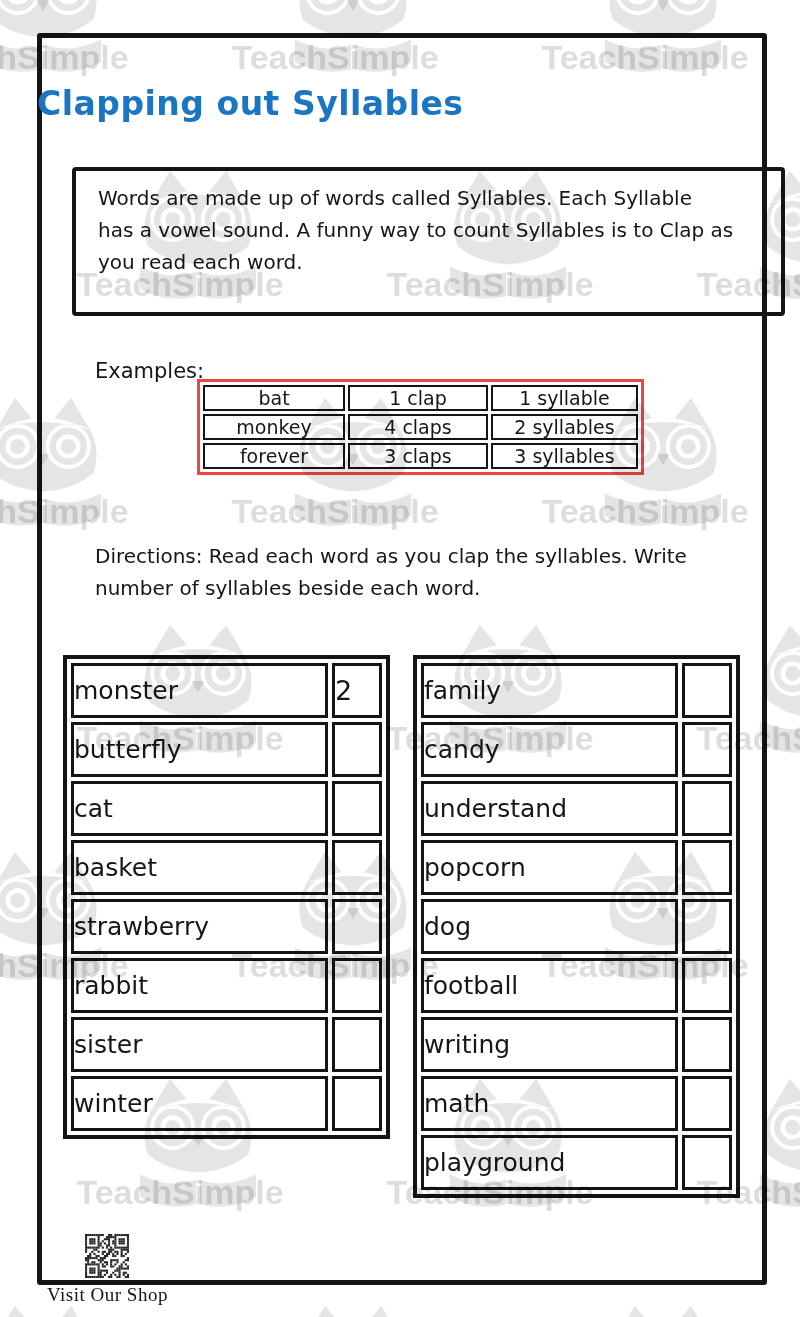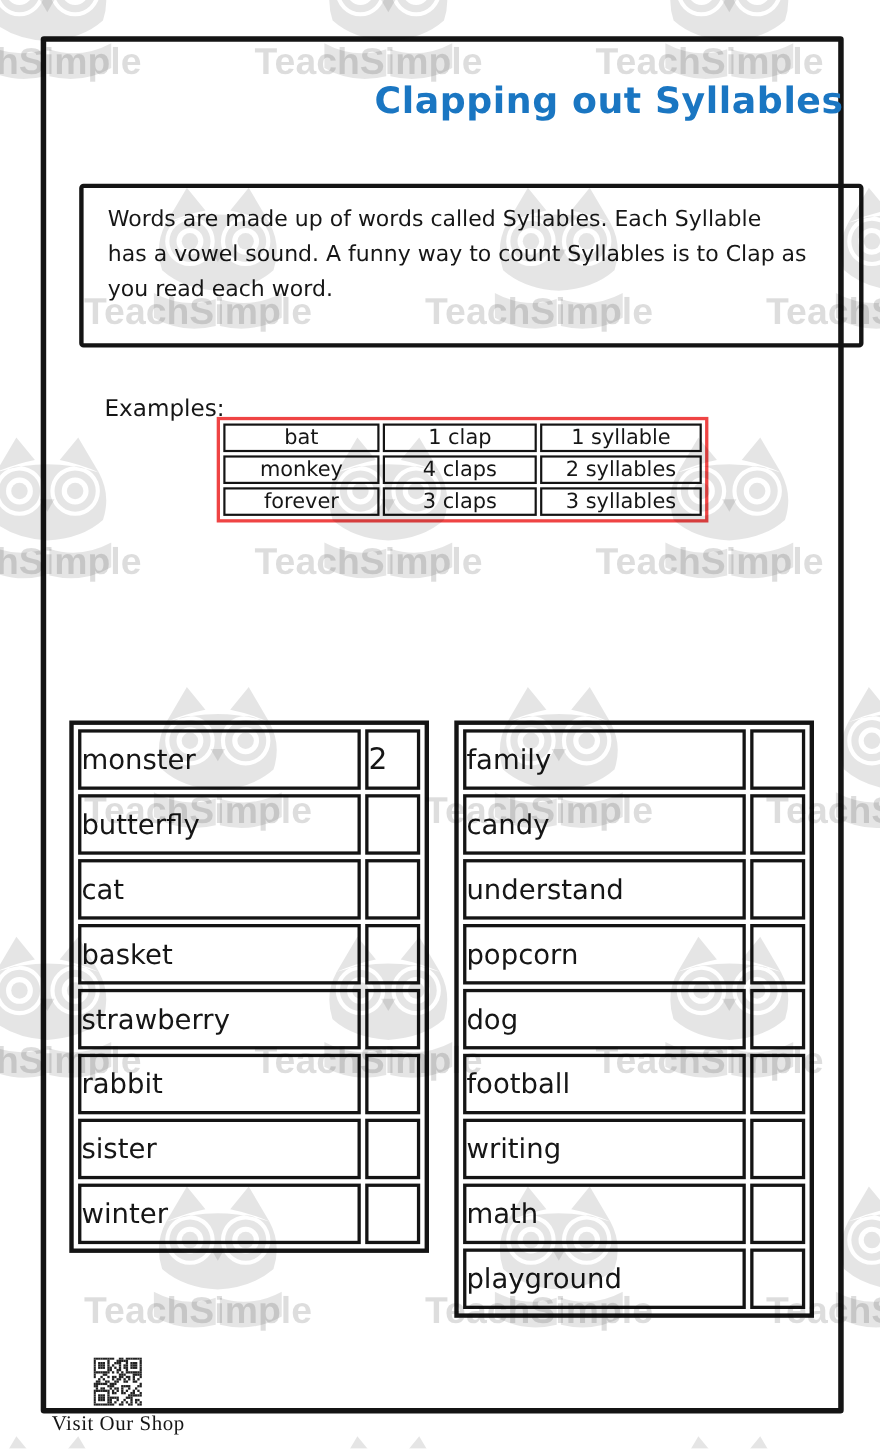--- a/index.html
+++ b/index.html
@@ -5,21 +5,21 @@
   html,body{margin:0;padding:0;background:#ffffff;}
   .sheet{
     position:relative;width:800px;height:1317px;background:#ffffff;
     overflow:hidden;font-family:"DejaVu Sans",sans-serif;color:#161616;
   }
   .frame{
     position:absolute;left:37px;top:33px;width:730px;height:1252px;
     box-sizing:border-box;border:5px solid #141414;border-radius:3px;z-index:1;
   }
   .title{
-    position:absolute;left:37px;top:72px;width:730px;text-align:right;
+    position:absolute;left:37px;top:84px;width:730px;text-align:left;
     font-size:33px;font-weight:600;color:#1a76c2;z-index:2;letter-spacing:0.5px;
   }
   .intro-box{
     position:absolute;left:72px;top:167px;width:713px;height:149px;
     box-sizing:border-box;border:4px solid #141414;border-radius:4px;z-index:2;
   }
   .intro-text{
     margin:11px 18px 0 22px;font-size:20px;line-height:32px;white-space:pre-line;
   }
   .examples-label{position:absolute;left:95px;top:359px;font-size:21px;z-index:2;}
@@ -93,20 +93,22 @@
           <td>2 syllables</td>
         </tr>
         <tr>
           <td>forever</td>
           <td>3 claps</td>
           <td>3 syllables</td>
         </tr>
       </tbody>
     </table>
 
+  <div class="directions">Directions:  Read each word as you clap the syllables. Write
+number of syllables beside each word.</div>
 
   <table id="word-table-left" class="word-table">
       <tbody>
         <tr>
           <td class="word">monster</td>
           <td class="ans">2</td>
         </tr>
         <tr>
           <td class="word">butterfly</td>
           <td class="ans"></td>

